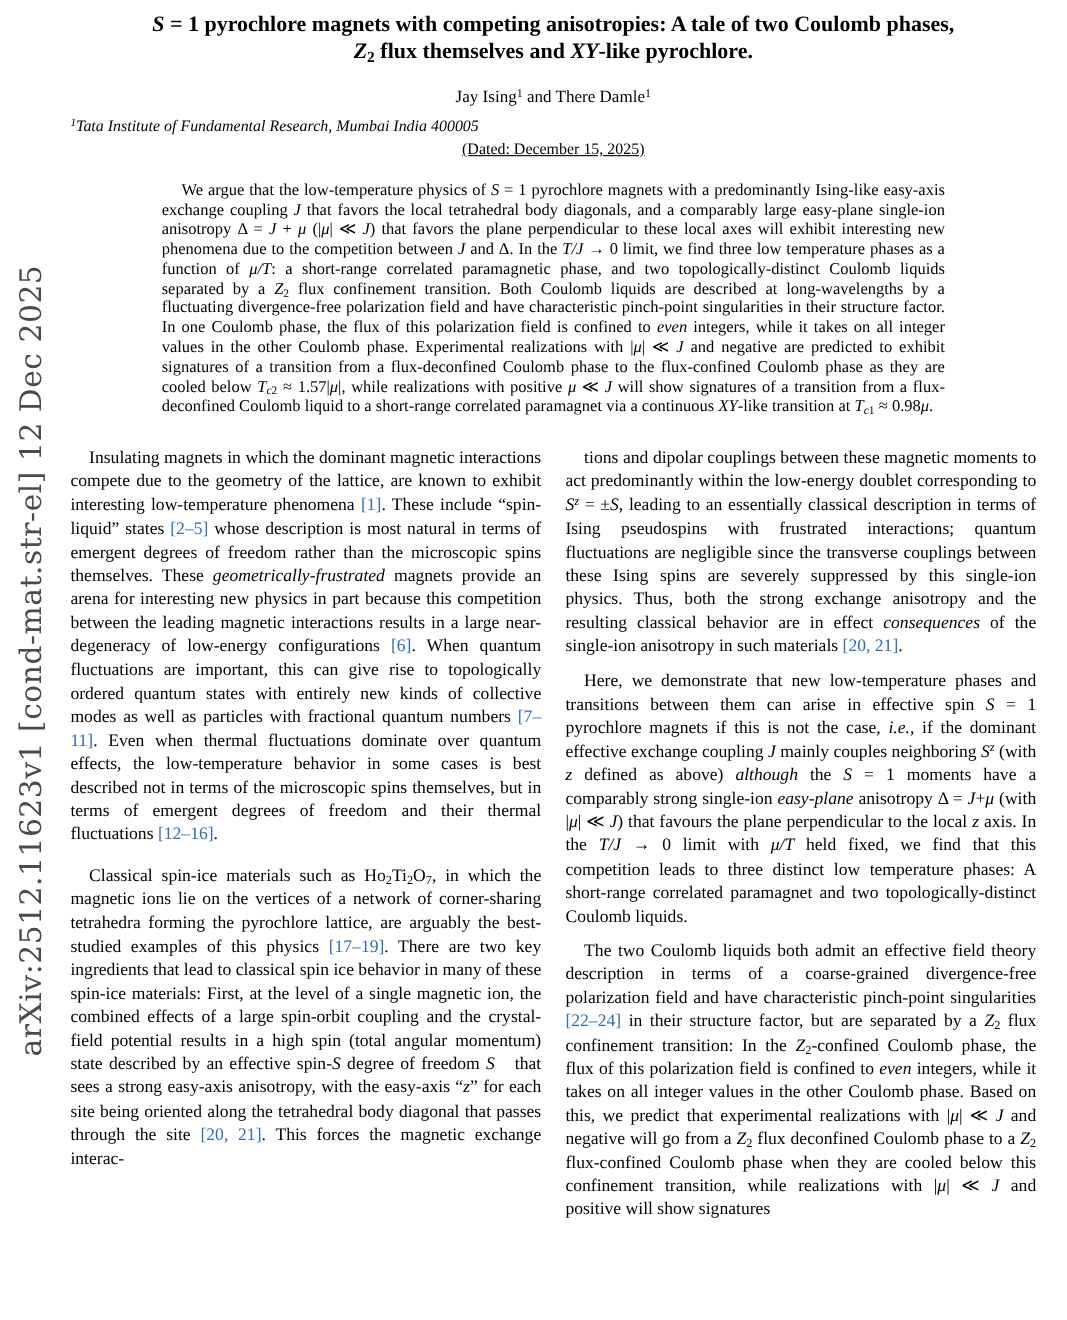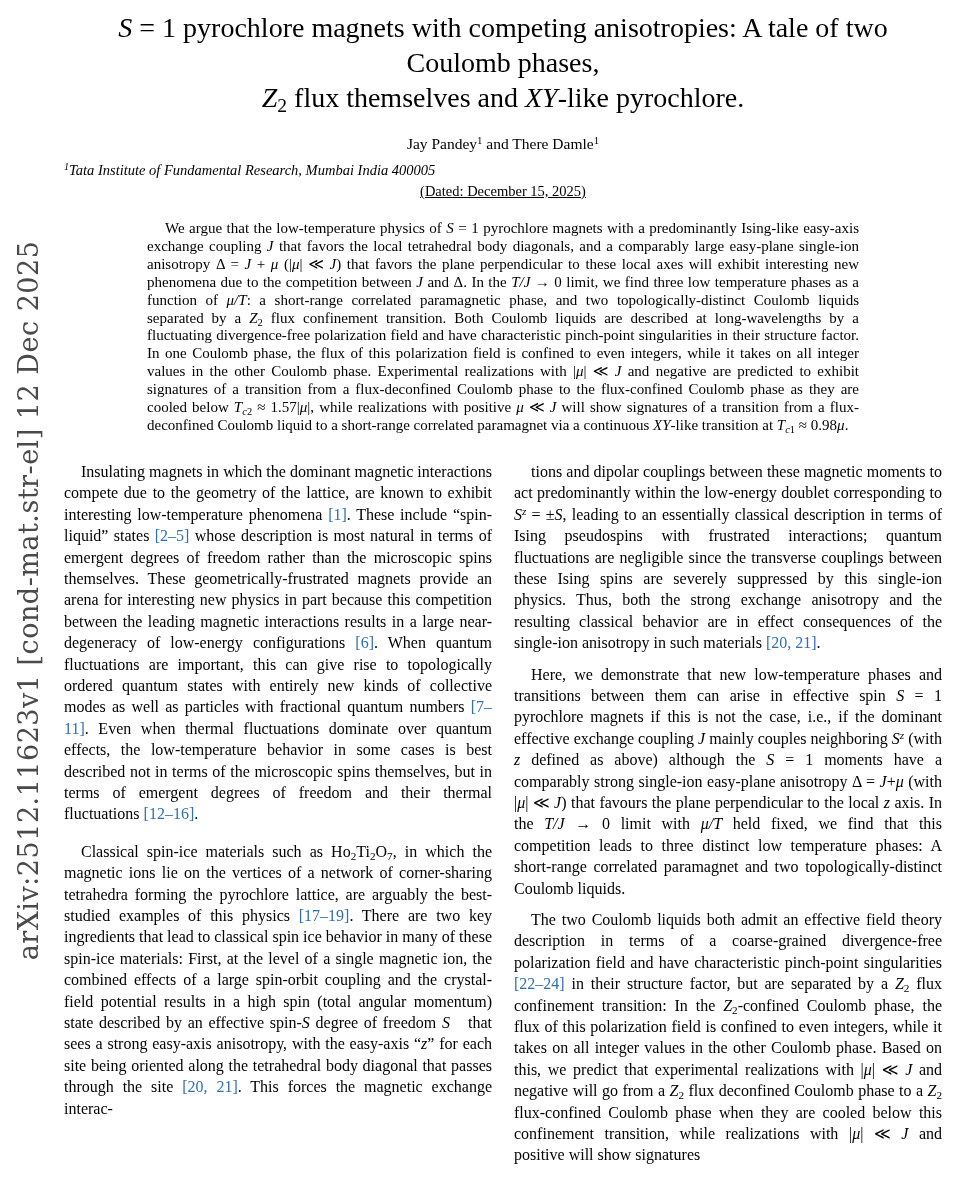--- a/index.html
+++ b/index.html
@@ -14,21 +14,21 @@
     position:absolute;left:0;top:0;width:58px;height:1200px;
     display:flex;align-items:center;justify-content:center;
   }
   .watermark span{
     transform:rotate(-90deg);white-space:nowrap;
     font-family:"DejaVu Serif","Liberation Serif",serif;
     font-size:27px;color:var(--wm,#4a4a4a);letter-spacing:.5px;
   }
   
   .content{position:absolute;left:64px;top:0;width:878px;}
-  .title{margin-top:10px;text-align:center;font-weight:normal;font-size:28px;line-height:1.25;}
+  .title{margin-top:10px;text-align:center;font-weight:bold;font-size:20px;line-height:1.25;}
   .authors{margin-top:20px;text-align:center;font-size:15.5px;}
   .affiliation{margin-top:9px;text-align:left;font-size:14.5px;font-style:italic;}
   .dateline{margin-top:4px;text-align:center;font-size:14.5px;text-decoration:underline;}
   .abstract{
     width:712px;margin:20px auto 0;text-align:justify;
     font-size:15px;line-height:17.9px;text-indent:18px;
   }
   .columns{margin-top:26px;display:flex;gap:22px;}
   .col{width:428px;}
   .col h2{
@@ -36,42 +36,42 @@
     letter-spacing:.4px;margin:8px 0 18px 0;
   }
   .col p{
     font-size:16px;line-height:21.4px;text-align:justify;
     text-indent:17px;margin:0;
   }
   .col p + p{margin-top:16px;}
   .col-right p + p{margin-top:10px;}
   
   .seg-m{font-style:italic;}
-  .seg-i{}
+  .seg-i{font-style:italic;}
   .seg-c{color:var(--cite,#2f6eb5);}
   .seg-sub{font-size:70%;vertical-align:-0.25em;line-height:0;}
   .seg-subi{font-size:70%;vertical-align:-0.25em;line-height:0;font-style:italic;}
   .seg-sup{font-size:70%;vertical-align:0.45em;line-height:0;}
   .seg-supi{font-size:70%;vertical-align:0.45em;line-height:0;font-style:italic;}
 </style>
 </head>
 <body>
 
 <div class="watermark">
   <span>arXiv:2512.11623v1  [cond-mat.str-el]  12 Dec 2025</span>
 </div>
 
 <div class="content">
 
   <h1 class="title">
     <div><span class="seg-m">S</span><span> = 1 pyrochlore magnets with competing anisotropies: A tale of two Coulomb phases,</span></div>
     <div><span class="seg-m">Z</span><span class="seg-sub">2</span><span> flux themselves and </span><span class="seg-m">XY</span><span>-like pyrochlore.</span></div>
   </h1>
 
-  <div class="authors"><span>Jay Pandey</span><span class="seg-sup">1</span><span> and There Damle</span><span class="seg-sup">1</span></div>
+  <div class="authors"><span>Jay Ising</span><span class="seg-sup">1</span><span> and There Damle</span><span class="seg-sup">1</span></div>
 
   <div class="affiliation"><span class="seg-sup">1</span><span>Tata Institute of Fundamental Research, Mumbai India 400005</span></div>
 
   <div class="dateline">(Dated: December 15, 2025)</div>
 
   <div class="abstract"><span>We argue that the low-temperature physics of </span><span class="seg-m">S</span><span> = 1 pyrochlore magnets with a predominantly Ising-like easy-axis exchange coupling </span><span class="seg-m">J</span><span> that favors the local tetrahedral body diagonals, and a comparably large easy-plane single-ion anisotropy Δ = </span><span class="seg-m">J</span><span> + </span><span class="seg-m">μ</span><span> (|</span><span class="seg-m">μ</span><span>| ≪ </span><span class="seg-m">J</span><span>) that favors the plane perpendicular to these local axes will exhibit interesting new phenomena due to the competition between </span><span class="seg-m">J</span><span> and Δ. In the </span><span class="seg-m">T/J</span><span> → 0 limit, we find three low temperature phases as a function of </span><span class="seg-m">μ/T</span><span>: a short-range correlated paramagnetic phase, and two topologically-distinct Coulomb liquids separated by a </span><span class="seg-m">Z</span><span class="seg-sub">2</span><span> flux confinement transition. Both Coulomb liquids are described at long-wavelengths by a fluctuating divergence-free polarization field and have characteristic pinch-point singularities in their structure factor. In one Coulomb phase, the flux of this polarization field is confined to </span><span class="seg-i">even</span><span> integers, while it takes on all integer values in the other Coulomb phase. Experimental realizations with |</span><span class="seg-m">μ</span><span>| ≪ </span><span class="seg-m">J</span><span> and negative are predicted to exhibit signatures of a transition from a flux-deconfined Coulomb phase to the flux-confined Coulomb phase as they are cooled below </span><span class="seg-m">T</span><span class="seg-subi">c</span><span class="seg-sub">2</span><span> ≈ 1.57|</span><span class="seg-m">μ</span><span>|, while realizations with positive </span><span class="seg-m">μ</span><span> ≪ </span><span class="seg-m">J</span><span> will show signatures of a transition from a flux-deconfined Coulomb liquid to a short-range correlated paramagnet via a continuous </span><span class="seg-m">XY</span><span>-like transition at </span><span class="seg-m">T</span><span class="seg-subi">c</span><span class="seg-sub">1</span><span> ≈ 0.98</span><span class="seg-m">μ</span><span>.</span></div>
 
   <div class="columns">
 
     <div class="col col-left">

